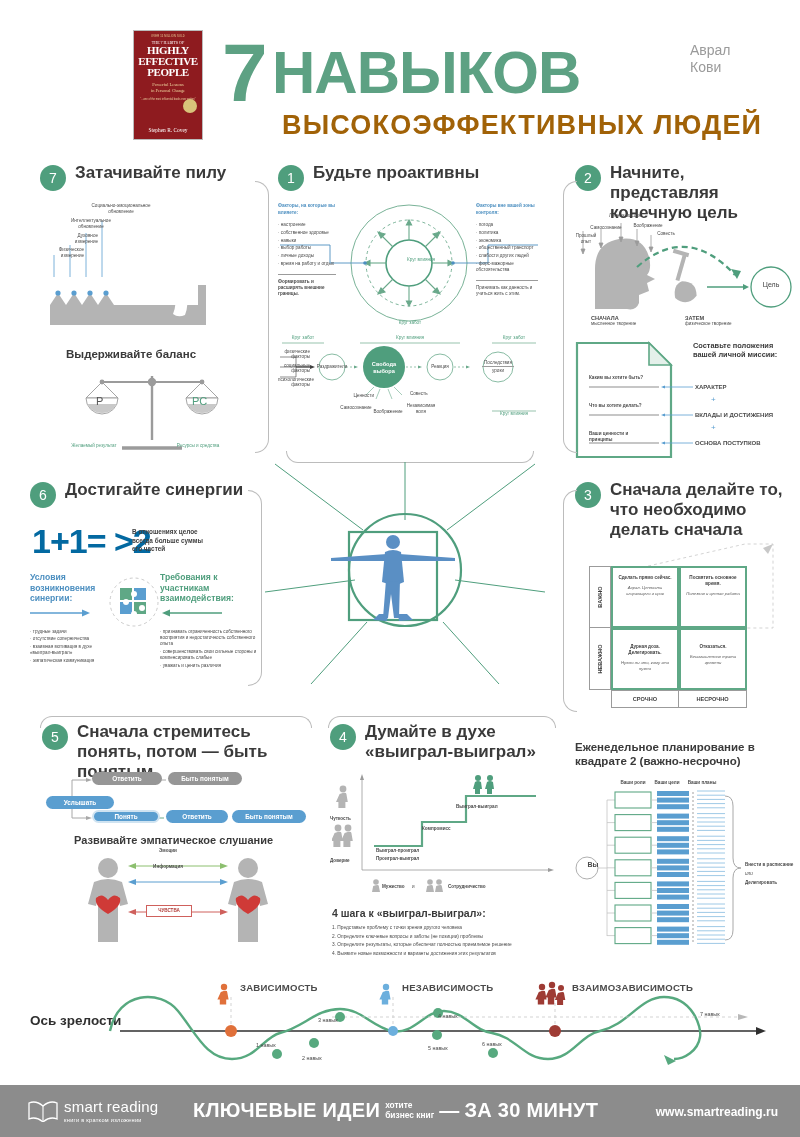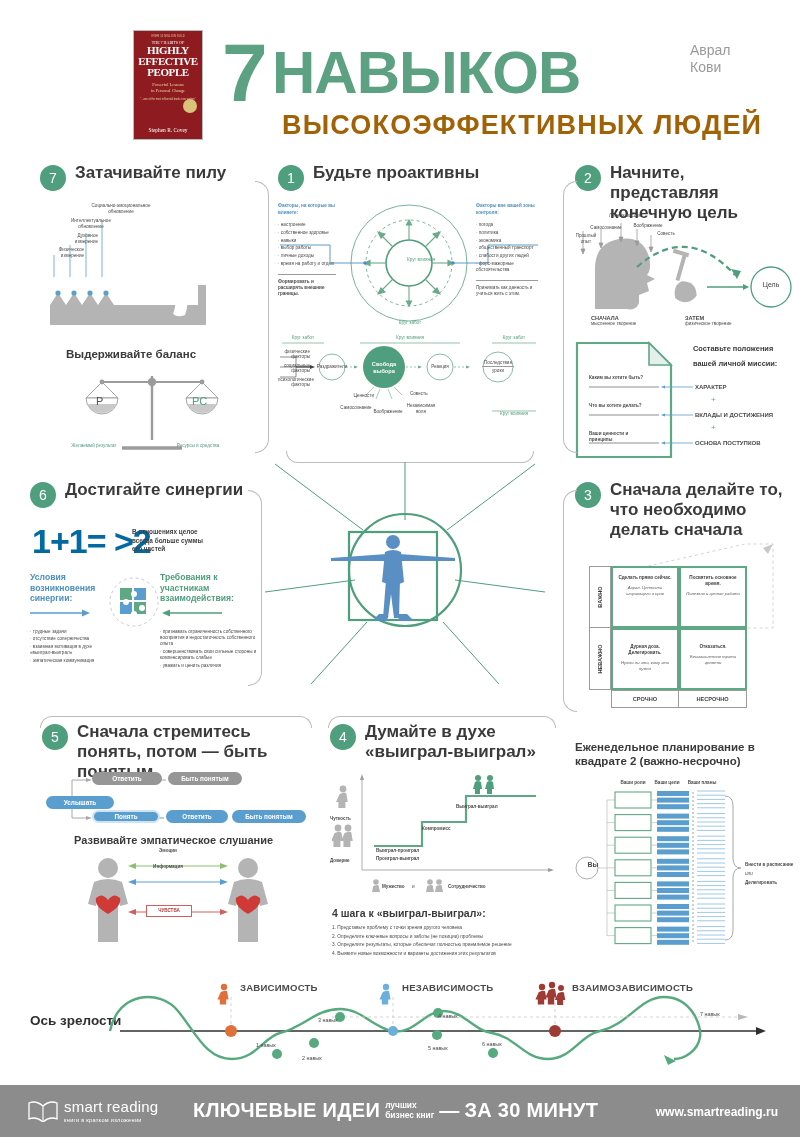--- a/index.html
+++ b/index.html
@@ -393,21 +393,21 @@
         <line x1="88" y1="74" x2="118" y2="74"></line>
         <line x1="88" y1="102" x2="118" y2="102"></line>
       </g>
       <polygon points="86,46 90,44.6 90,47.4" fill="#5a9ed0"></polygon>
       <polygon points="86,74 90,72.6 90,75.4" fill="#5a9ed0"></polygon>
       <polygon points="86,102 90,100.6 90,103.4" fill="#5a9ed0"></polygon>
     </svg>
     <div class="tiny lbl-b" style="position:absolute;left:14px;top:212px;width:58px">Каким вы хотите быть?</div>
     <div class="tiny lbl-b" style="position:absolute;left:14px;top:240px;width:58px">Что вы хотите делать?</div>
     <div class="tiny lbl-b" style="position:absolute;left:14px;top:268px;width:58px">Ваши ценности и принципы</div>
-    <div style="position:absolute;left:118px;top:178px;width:104px;font-size:7.4px;line-height:15px;font-weight:bold;color:#3a3a3a">Составьте положения вашей личной миссии:</div>
+    <div style="position:absolute;left:118px;top:178px;width:104px;font-size:7.4px;line-height:9px;font-weight:bold;color:#3a3a3a">Составьте положения вашей личной миссии:</div>
     <div class="tiny lbl-b" style="position:absolute;left:120px;top:221px;font-size:6px">ХАРАКТЕР</div>
     <div style="position:absolute;left:136px;top:232px;font-size:8px;color:#5a9ed0">+</div>
     <div class="tiny lbl-b" style="position:absolute;left:120px;top:249px;font-size:6px">ВКЛАДЫ И ДОСТИЖЕНИЯ</div>
     <div style="position:absolute;left:136px;top:260px;font-size:8px;color:#5a9ed0">+</div>
     <div class="tiny lbl-b" style="position:absolute;left:120px;top:277px;font-size:6px">ОСНОВА ПОСТУПКОВ</div>
 
     <div class="brace-l" style="left:-12px; top:18px; height:272px;"></div>
   </div>
 
   <div id="center">
@@ -826,21 +826,21 @@
       <path d="M1,3 q7,-3 14,3 q7,-6 14,-3 l0,16 q-7,-3 -14,3 q-7,-6 -14,-3 Z" fill="none" stroke="#fff" stroke-width="1.3"></path>
       <line x1="15" y1="6" x2="15" y2="22" stroke="#fff" stroke-width="1.1"></line>
     </svg>
     <div class="f-brand">
       <div class="b1">smart reading</div>
       <div class="b2">книги в кратком изложении</div>
     </div>
     <div class="f-main">
       <span class="big">КЛЮЧЕВЫЕ ИДЕИ</span>
       <span class="stack">
-        <span style="display:block">лучших</span>
+        <span style="display:block">хотите</span>
         <span style="display:block">бизнес книг</span>
       </span>
       <span class="big">—</span>
       <span class="big">ЗА 30 МИНУТ</span>
     </div>
     <div class="f-url">www.smartreading.ru</div>
   </div>
 </div>
 
 </body></html>

